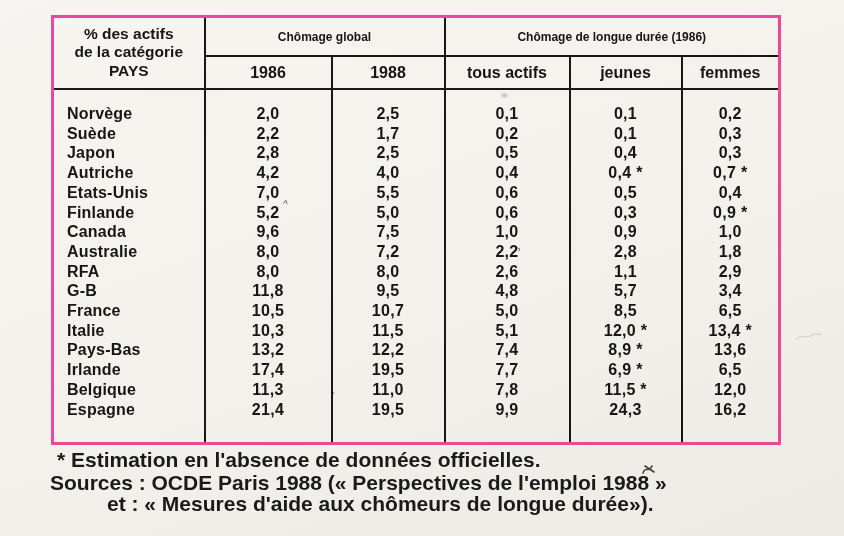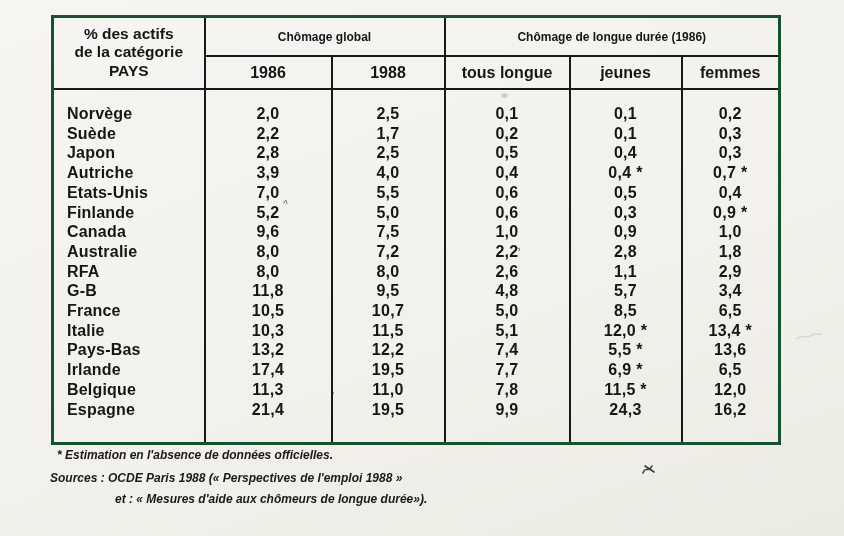--- a/index.html
+++ b/index.html
@@ -6,43 +6,43 @@
   body{
     width:844px;height:536px;position:relative;overflow:hidden;
     background:linear-gradient(160deg,#f6f5f1 0%,#f2f1eb 55%,#ebeae3 100%);
     font-family:"Liberation Sans",sans-serif;
     color:#161616;
     -webkit-font-smoothing:antialiased;
   }
   .table-wrap{position:absolute;left:51px;top:15px;}
   table{
     border-collapse:collapse;table-layout:fixed;
-    border:3px solid #14532d;
+    border:3px solid #ec4899;
     background:transparent;
   }
   col.c0{width:152px}col.c1{width:127px}col.c2{width:113px}
   col.c3{width:125px}col.c4{width:112px}col.c5{width:98px}
   th,td{border:2px solid #181818;padding:0;}
   thead th{font-weight:700;text-align:center;vertical-align:middle;}
   th.corner{font-size:15.5px;line-height:18.5px;padding:2px 0 3px 0;}
   th.group{font-size:12px;height:37px;}
   th.sub{font-size:16px;height:31px;}
   tbody td{
     border-top:0;border-bottom:0;
     height:19.7px;font-size:16px;font-weight:700;
     text-align:center;vertical-align:middle;line-height:19.7px;
     letter-spacing:.3px;
   }
   tbody td.c{text-align:left;padding-left:13px;letter-spacing:.2px;margin-left:8px;}
   tbody tr.first td{padding-top:14px;}
   tbody tr.last td{padding-bottom:23px;}
-  .footnote{position:absolute;font-weight:700;font-size:12px;white-space:nowrap;color:#1a1a1a;font-style:italic;}
+  .footnote{position:absolute;font-weight:700;font-size:21px;white-space:nowrap;color:#1a1a1a;}
   #fn-star{left:57px;top:448px;}
   #src-1{left:50px;top:471px;}
-  #src-2{left:107px;top:492px;margin-left:8px;}
+  #src-2{left:107px;top:492px;}
   
   .artifact{position:absolute;pointer-events:none;}
   #mark-caret{left:283px;top:198px;font-size:10px;color:#4a4a4a;transform:rotate(8deg);}
   #mark-comma{left:517px;top:243px;font-size:10px;color:#555;transform:rotate(-20deg);}
   #mark-sub{left:332px;top:388px;font-size:9px;color:#5a5a5a;transform:rotate(12deg);}
   #smudge{left:500px;top:92px;width:9px;height:7px;border-radius:50%;
           background:radial-gradient(closest-side,#bdbbb3,rgba(189,187,179,0));}
   #doodle{left:641px;top:462px;}
   #faint-squiggle{left:796px;top:328px;opacity:.55;}
 </style>
@@ -65,21 +65,21 @@
           <span style="display:block">% des actifs</span>
           <span style="display:block">de la catégorie</span>
           <span style="display:block">PAYS</span>
         </th>
         <th class="group" colspan="2">Chômage global</th>
         <th class="group" colspan="3">Chômage de longue durée (1986)</th>
       </tr>
       <tr>
         <th class="sub">1986</th>
         <th class="sub">1988</th>
-        <th class="sub">tous longue</th>
+        <th class="sub">tous actifs</th>
         <th class="sub">jeunes</th>
         <th class="sub">femmes</th>
       </tr>
     </thead>
     <tbody>
       <tr class="first">
         <td class="c">Norvège</td>
         <td>2,0</td>
         <td>2,5</td>
         <td>0,1</td>
@@ -97,21 +97,21 @@
       <tr>
         <td class="c">Japon</td>
         <td>2,8</td>
         <td>2,5</td>
         <td>0,5</td>
         <td>0,4</td>
         <td>0,3</td>
       </tr>
       <tr>
         <td class="c">Autriche</td>
-        <td>3,9</td>
+        <td>4,2</td>
         <td>4,0</td>
         <td>0,4</td>
         <td>0,4 *</td>
         <td>0,7 *</td>
       </tr>
       <tr>
         <td class="c">Etats-Unis</td>
         <td>7,0</td>
         <td>5,5</td>
         <td>0,6</td>
@@ -172,21 +172,21 @@
         <td>11,5</td>
         <td>5,1</td>
         <td>12,0 *</td>
         <td>13,4 *</td>
       </tr>
       <tr>
         <td class="c">Pays-Bas</td>
         <td>13,2</td>
         <td>12,2</td>
         <td>7,4</td>
-        <td>5,5 *</td>
+        <td>8,9 *</td>
         <td>13,6</td>
       </tr>
       <tr>
         <td class="c">Irlande</td>
         <td>17,4</td>
         <td>19,5</td>
         <td>7,7</td>
         <td>6,9 *</td>
         <td>6,5</td>
       </tr>

